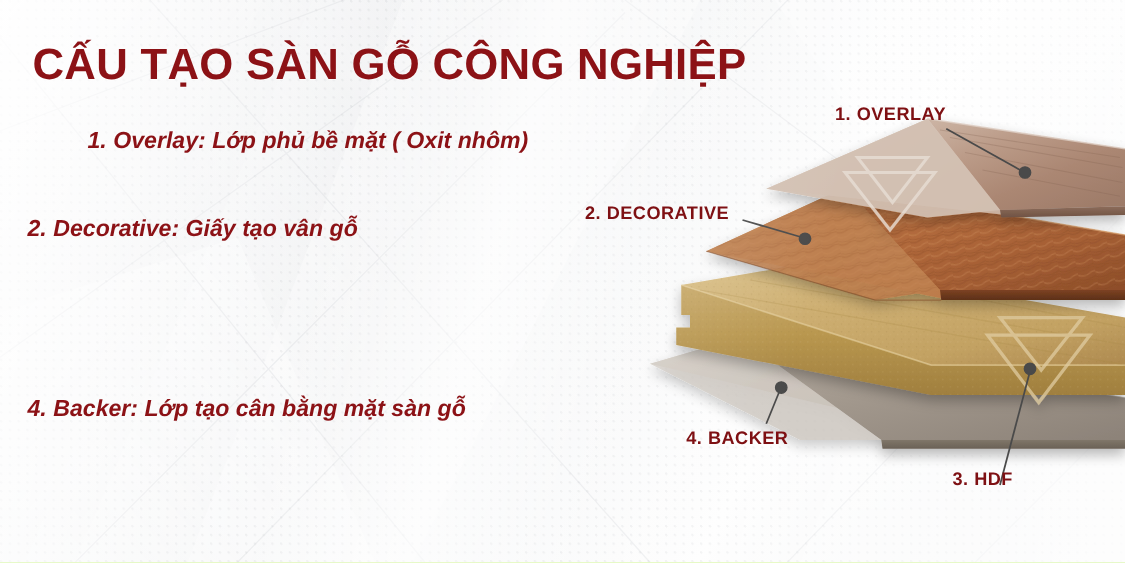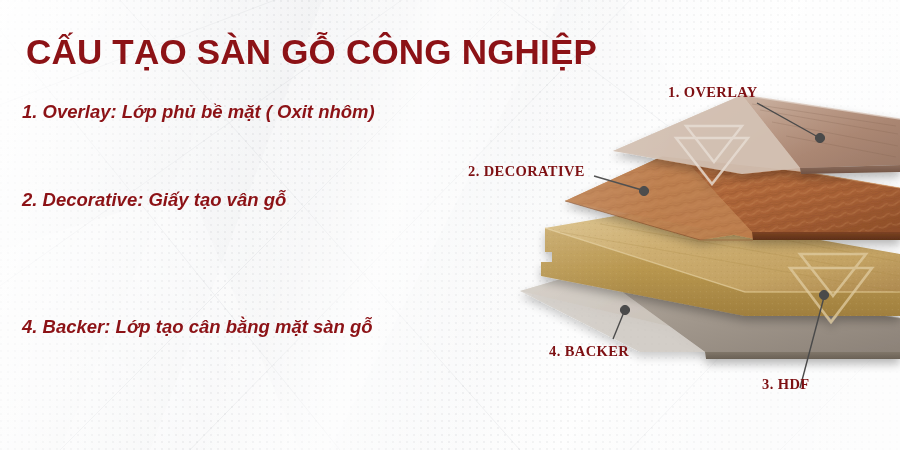--- a/index.html
+++ b/index.html
@@ -62,33 +62,32 @@
   }
   .bullet {
     position: absolute;
     left: 22px;
     font-size: 18.5px;
     font-style: italic;
     font-weight: 600;
     color: #8c1216;
     white-space: nowrap;
   }
-  .b1 { top: 101px; }
-  .b2 { top: 189px; }
+  .b1 { top: 101px; margin-left: 48px; }
+  .b2 { top: 172px; }
   .b3 { top: 247px; }
   .b4 { top: 316px; }
 
   .callout {
     position: absolute;
     font-size: 14.5px;
     font-weight: 700;
     letter-spacing: 0.4px;
     color: #7e1013;
     white-space: nowrap;
-    font-family: Liberation Serif, serif;
   }
   .c-overlay    { left: 668px; top: 84px; }
   .c-decorative { left: 468px; top: 163px; text-align: center; }
   .c-backer     { left: 549px; top: 343px; }
   .c-hdf        { left: 762px; top: 376px; }
 
   
   .art {
     position: absolute;
     left: 0; top: 0;

